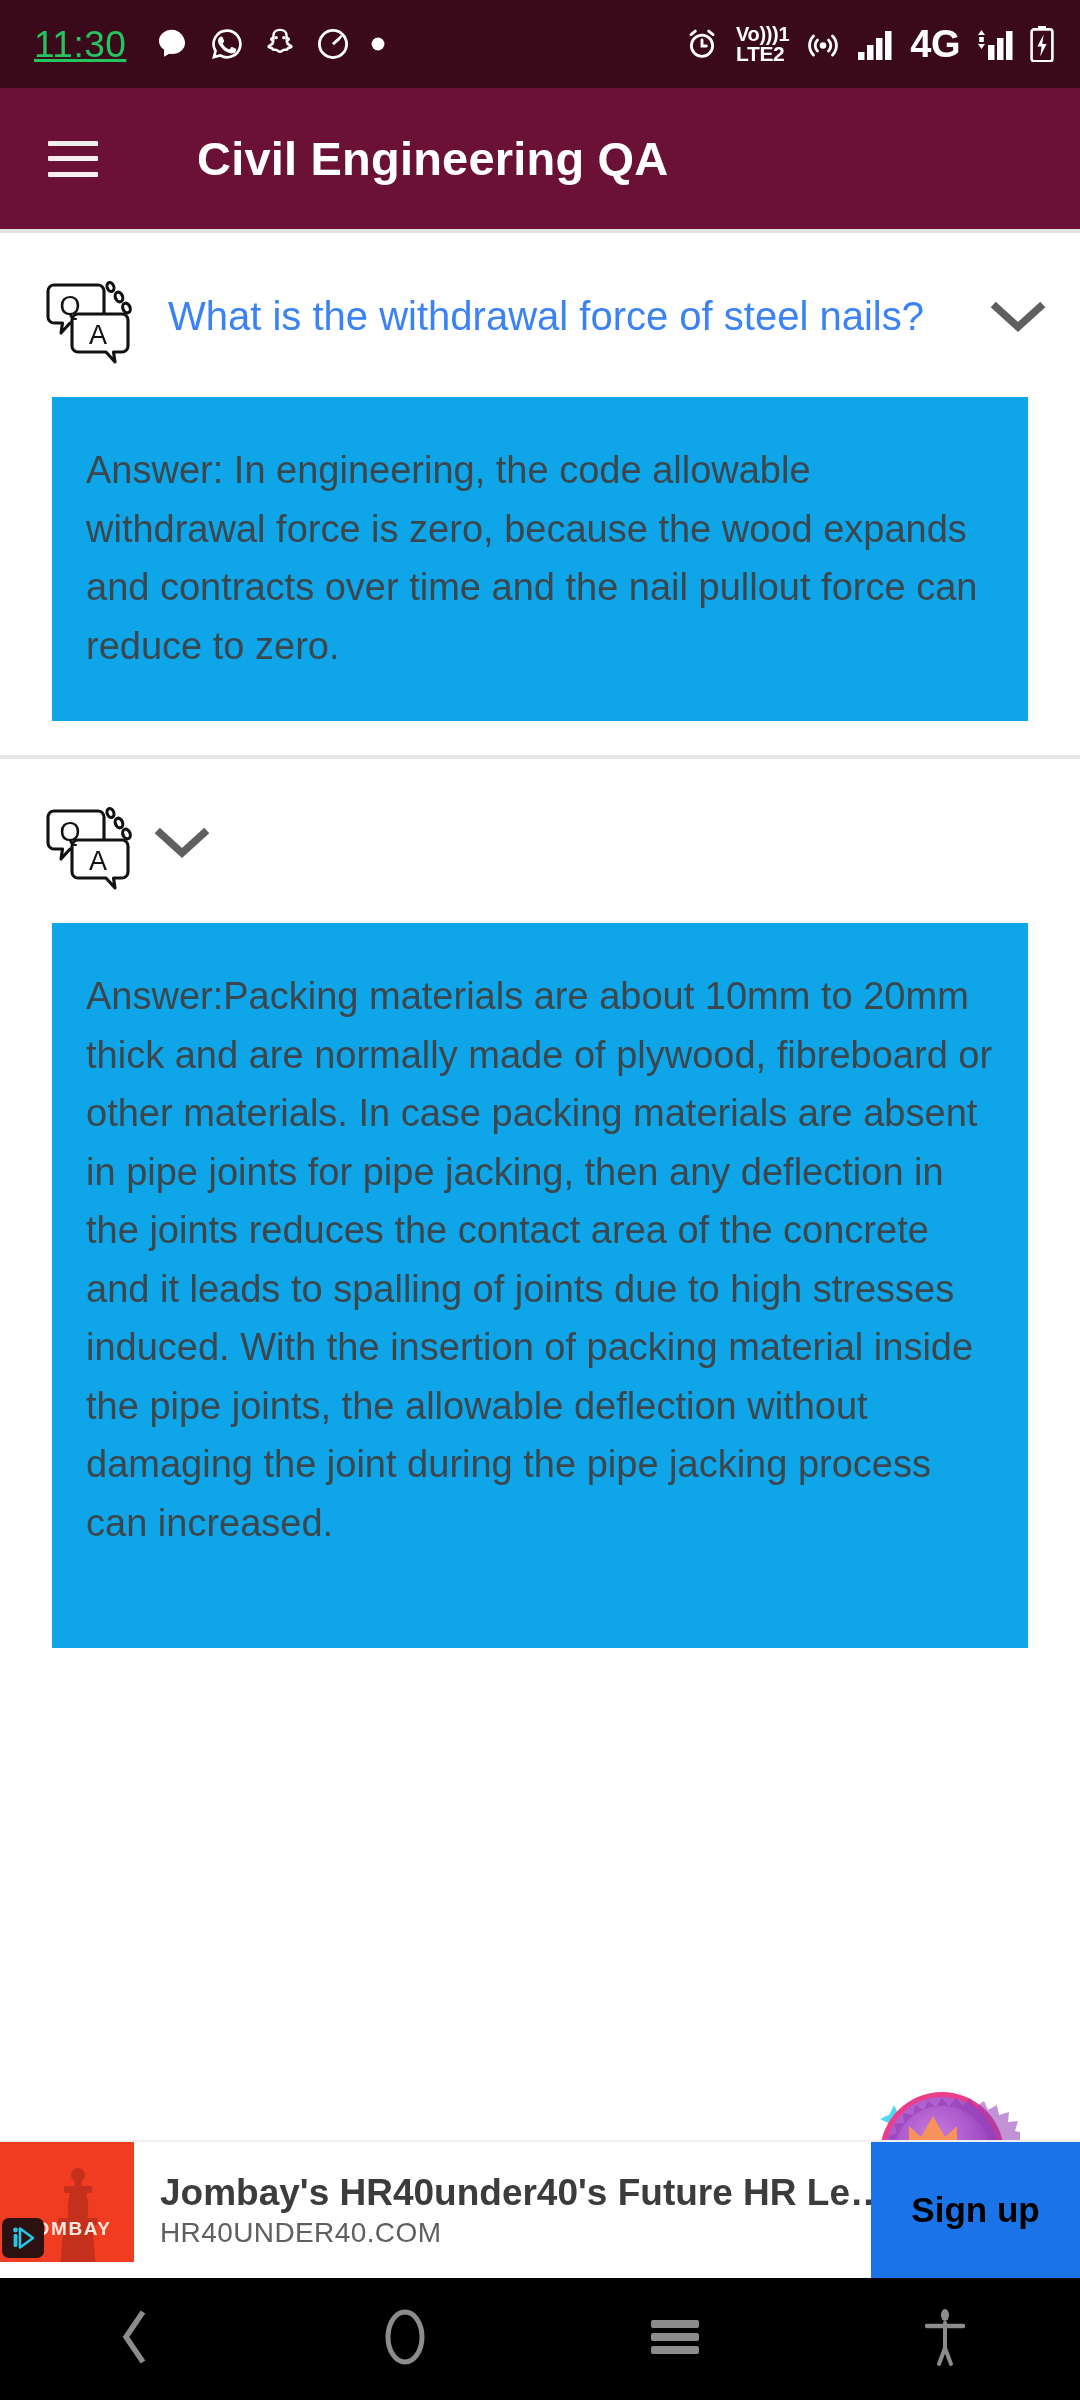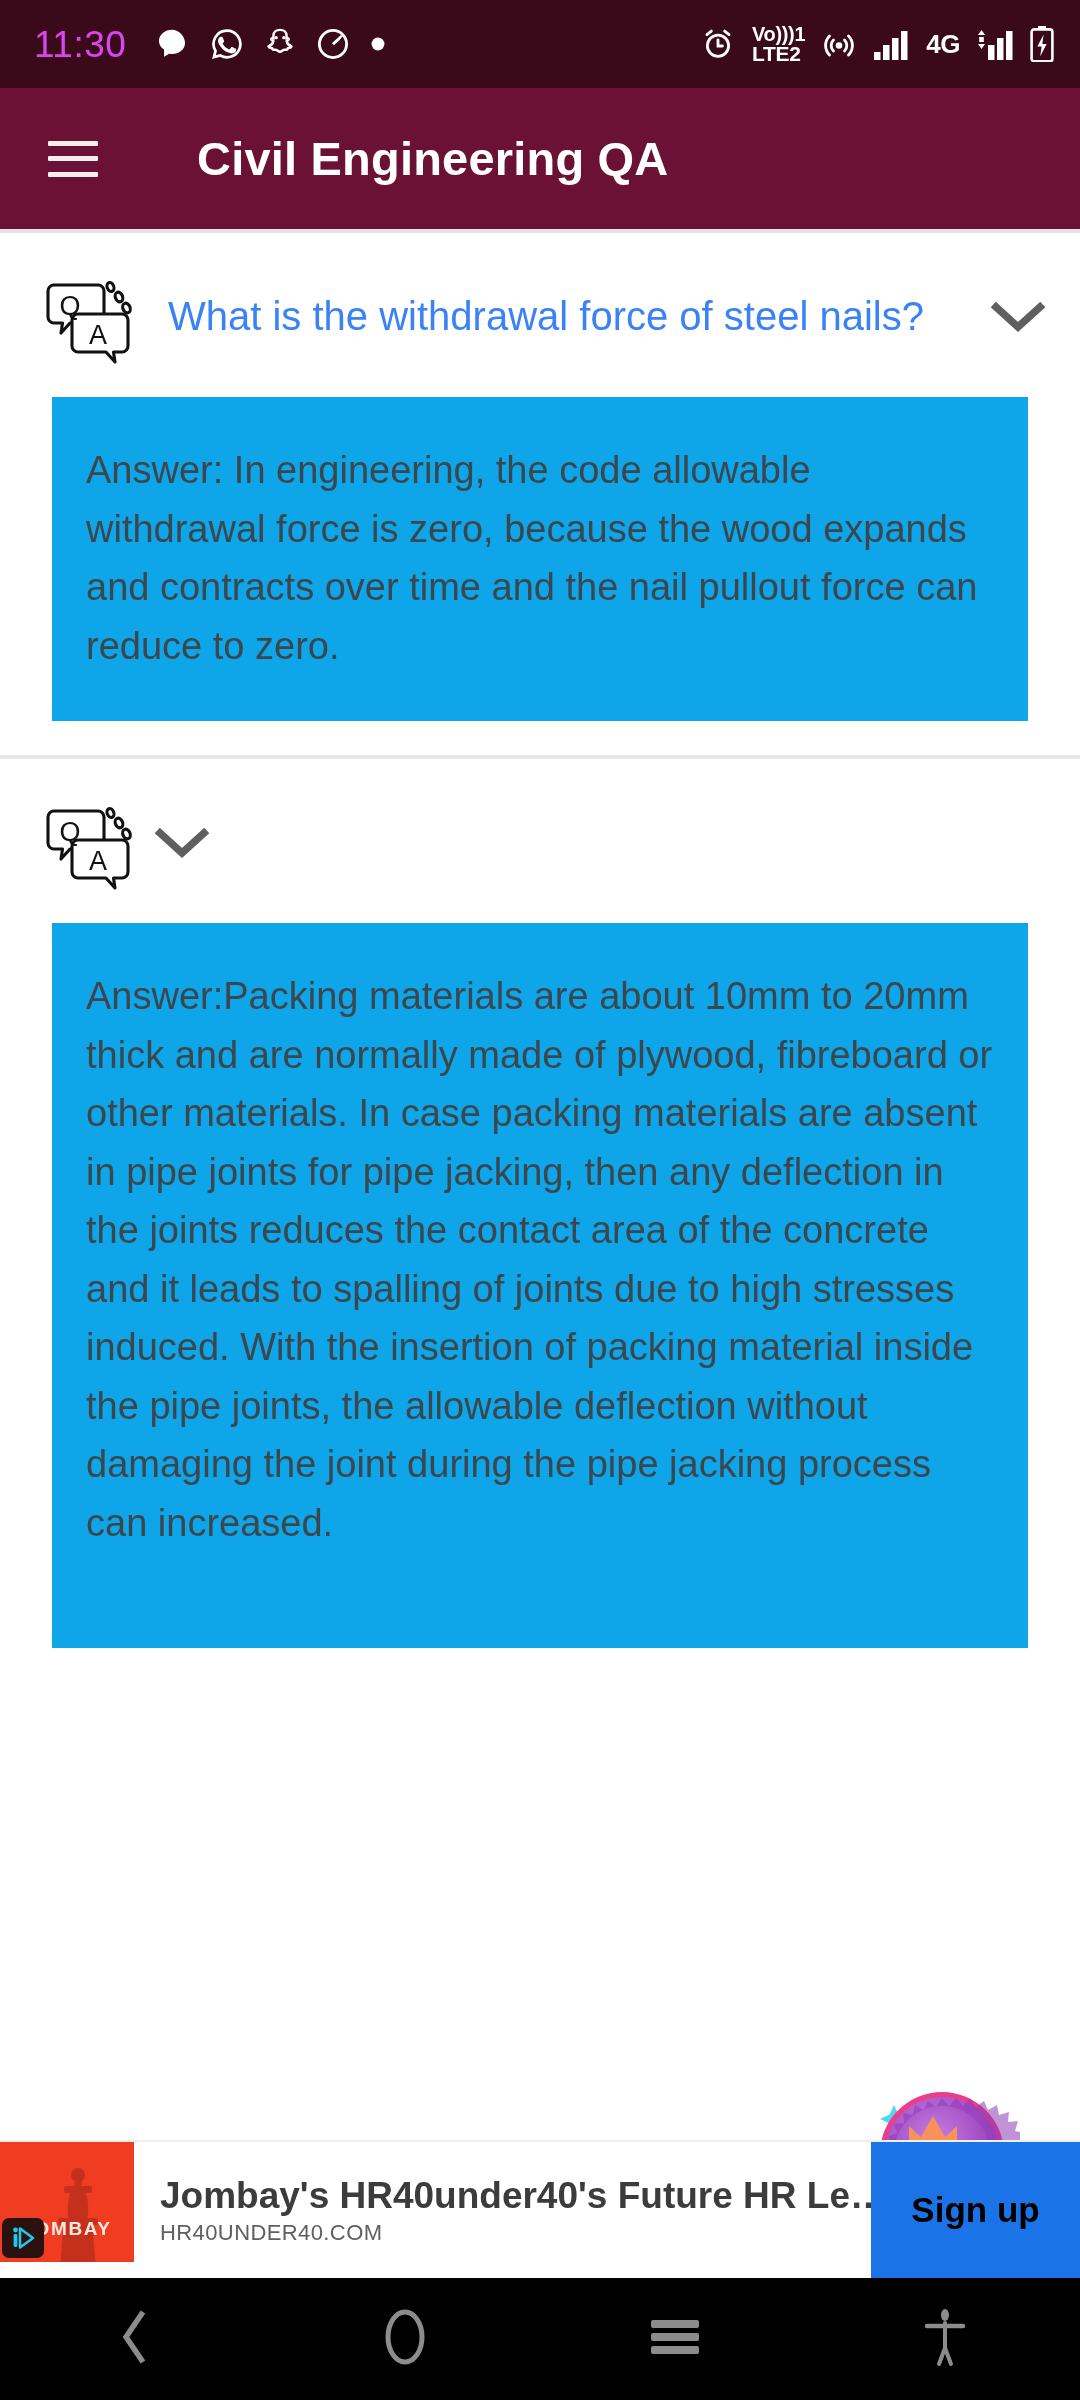--- a/index.html
+++ b/index.html
@@ -28,22 +28,23 @@
     display: flex;
     align-items: center;
     padding: 0 26px 0 34px;
     flex: 0 0 auto;
     color: #ffffff;
   }
   .status-time {
     font-size: 37px;
     font-weight: 400;
     letter-spacing: 0.5px;
-    color: #d946ef;
+    color: #22c55e;
     line-height: 1;
+    text-decoration: underline;
   }
   .status-left-icons {
     display: flex;
     align-items: center;
     gap: 21px;
     margin-left: 29px;
   }
   .status-spacer { flex: 1 1 auto; }
   .status-right-icons {
     display: flex;
@@ -58,21 +59,21 @@
     flex-direction: column;
     align-items: flex-start;
     line-height: 0.95;
     color: #fff;
     font-weight: 700;
   }
   .volte-top { font-size: 20px; letter-spacing: -0.3px; }
   .volte-bot { font-size: 21px; letter-spacing: -0.3px; }
 
   .net-4g {
-    font-size: 26px;
+    font-size: 38px;
     font-weight: 700;
     color: #fff;
     letter-spacing: -0.5px;
   }
 
   
   .app-bar {
     height: 141px;
     background: #6b1135;
     display: flex;
@@ -231,21 +232,21 @@
   }
   .ad-headline {
     font-size: 37px;
     font-weight: 700;
     color: #3c3c3c;
     white-space: nowrap;
     overflow: hidden;
     line-height: 1.2;
   }
   .ad-url {
-    font-size: 22px;
+    font-size: 28px;
     color: #5f5f5f;
     margin-top: 1px;
     letter-spacing: 0.4px;
     line-height: 1.2;
   }
   .ad-cta {
     flex: 0 0 auto;
     width: 209px;
     background: #1b73e8;
     color: #000000;

